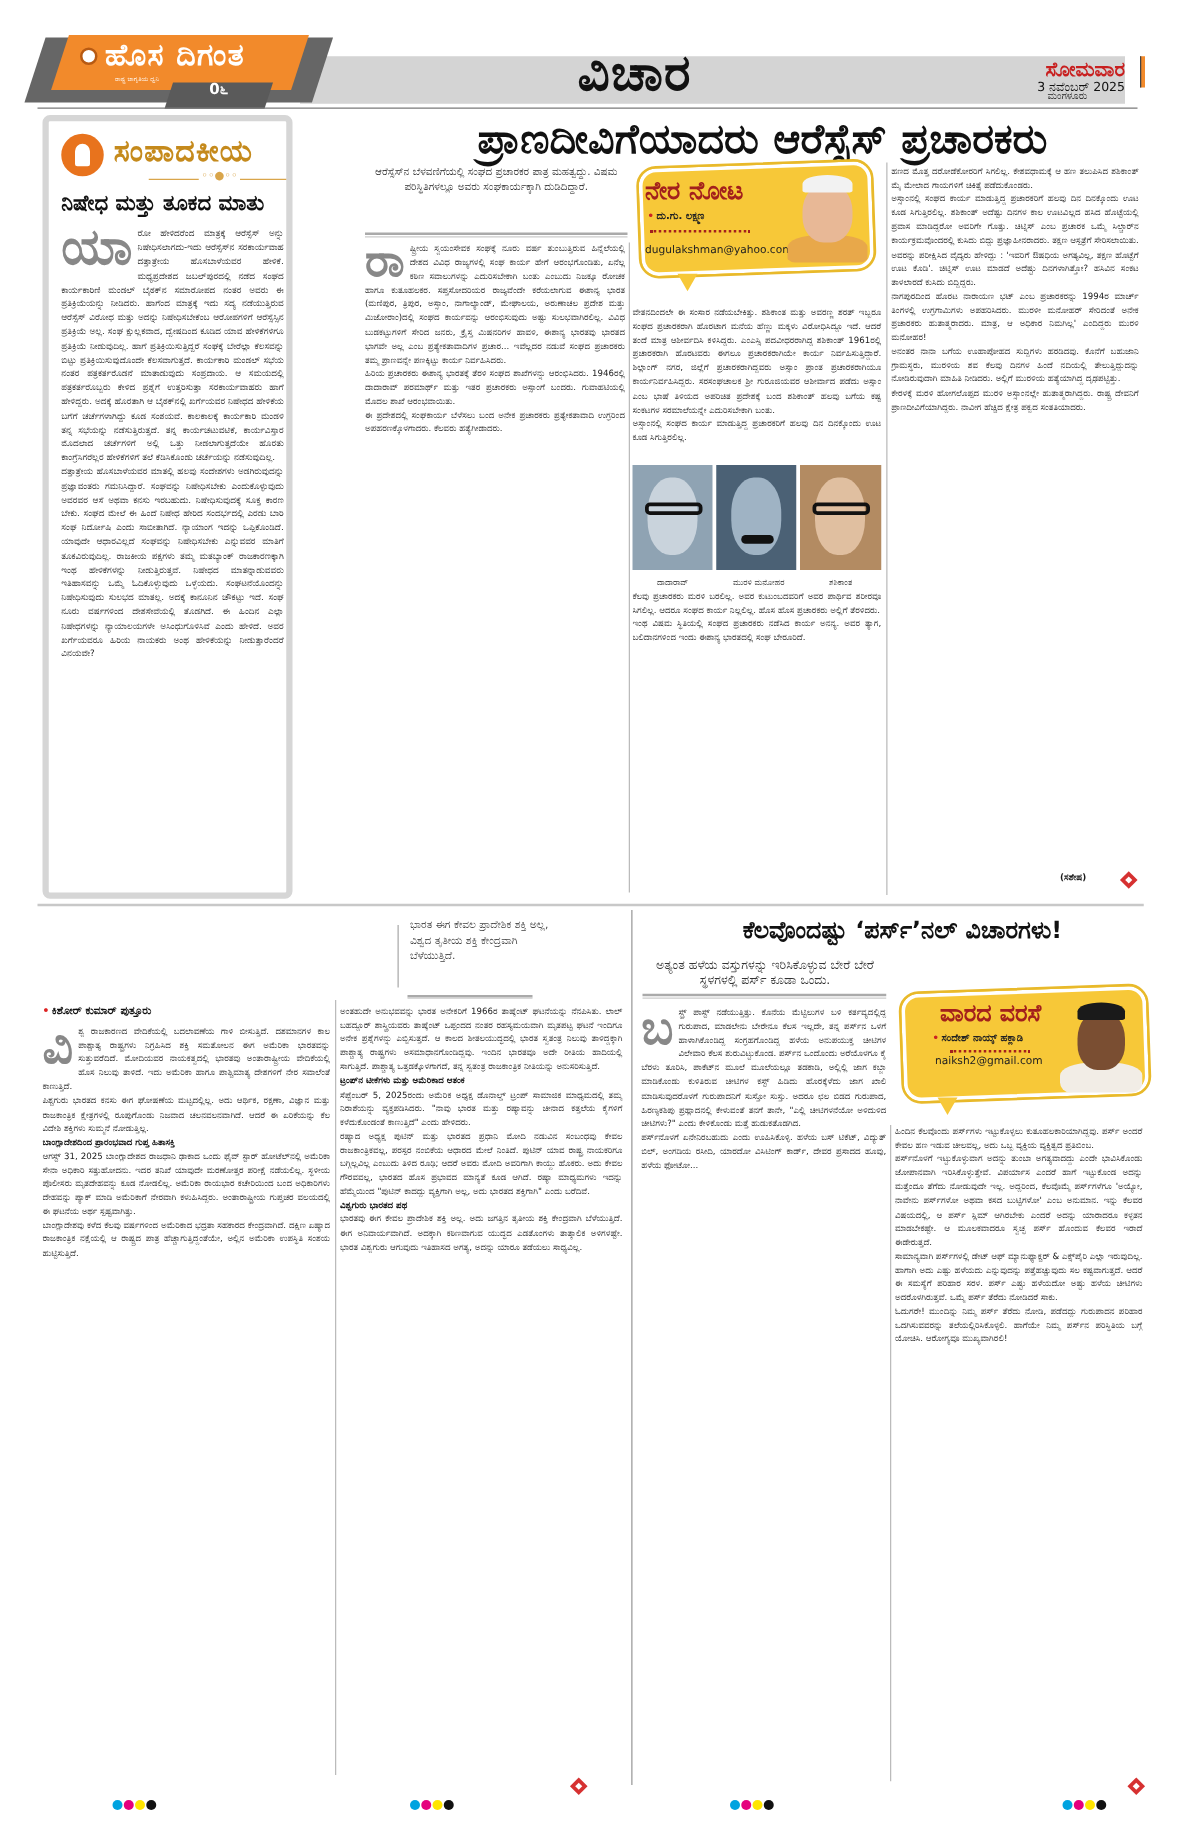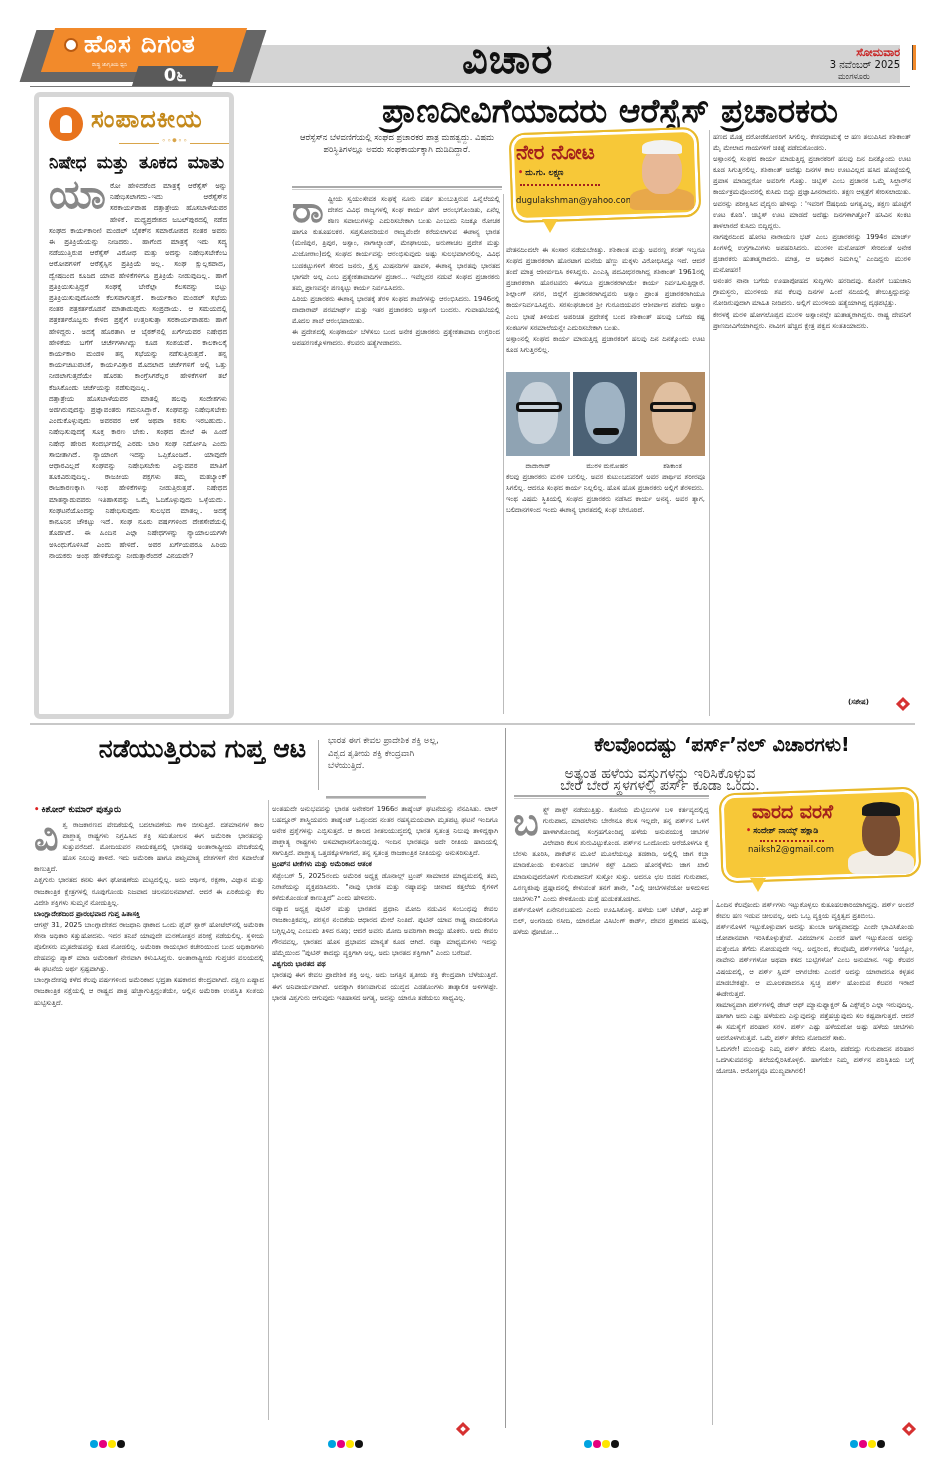--- a/index.html
+++ b/index.html
@@ -9,30 +9,30 @@
   
   .masthead { position: absolute; left: 0; top: 0; width: 940px; height: 90px; }
   .mast-grey-bar { position: absolute; left: 240px; top: 45px; width: 660px; height: 38px; background: #d4d4d4; }
   .mast-rule { position: absolute; left: 30px; top: 86px; width: 880px; height: 1px; background: #7a7a7a; }
   .logo-slant-back { position: absolute; left: 28px; top: 30px; width: 230px; height: 52px; background: #666; transform: skewX(-18deg); }
   .logo-box { position: absolute; left: 48px; top: 28px; width: 192px; height: 44px; background: #f28a2b; transform: skewX(-18deg); }
   .logo-title { position: absolute; left: 62px; top: 30px; color: #fff; font-size: 24px; font-weight: bold; letter-spacing: 1px; }
   .logo-emblem { position: absolute; left: 64px; top: 38px; width: 14px; height: 14px; border-radius: 50%; background: #fff; border: 2px solid #b85a12; }
   .logo-sub { position: absolute; left: 92px; top: 61px; font-size: 5px; color: #fff; }
   .page-no-box { position: absolute; left: 135px; top: 66px; width: 80px; height: 21px; background: #5a5a5a; transform: skewX(-18deg); }
-  .page-no { position: absolute; left: 150px; top: 64px; width: 50px; text-align: center; color: #fff; font-size: 18px; font-weight: bold; }
+  .page-no { position: absolute; left: 150px; top: 64px; width: 50px; text-align: center; color: #fff; font-size: 12px; font-weight: bold; }
   .section-title { position: absolute; left: 462px; top: 36px; font-size: 40px; font-weight: bold; color: #111; letter-spacing: 1px; }
   .date-block { position: absolute; left: 810px; top: 46px; text-align: right; width: 90px; }
-  .date-day { font-size: 11px; font-weight: bold; color: #c82020; }
+  .date-day { font-size: 16px; font-weight: bold; color: #c82020; }
   .date-date { font-size: 10px; color: #111; }
   .date-city { position: absolute; left: 838px; top: 72px; font-size: 8px; color: #222; }
   .orange-tick { position: absolute; left: 912px; top: 45px; width: 4px; height: 25px; background: #f28a2b; border-left: 1px solid #444; }
 
   
-  .editorial { position: absolute; left: 34px; top: 92px; width: 200px; height: 627px; border: 5px solid #d6d6d6; border-radius: 6px; background: #fff; padding: 6px 8px; font-family: Liberation Mono, monospace; }
+  .editorial { position: absolute; left: 34px; top: 92px; width: 200px; height: 627px; border: 5px solid #d6d6d6; border-radius: 6px; background: #fff; padding: 6px 8px; }
   .ed-logo { position: absolute; left: 10px; top: 10px; width: 34px; height: 34px; border-radius: 50%; background: #e8731d; }
   .ed-logo::after { content: ""; position: absolute; left: 11px; top: 8px; width: 12px; height: 18px; background: #fff; border-radius: 6px 6px 2px 2px; }
   .ed-kicker { position: absolute; left: 52px; top: 10px; font-size: 24px; font-weight: bold; color: #c58a1c; letter-spacing: 1px; }
   .ed-ornament { position: absolute; left: 80px; top: 46px; width: 110px; height: 1px; background: #d9a54a; }
   .ed-ornament::after { content: "◦◦●◦◦"; position: absolute; left: 40px; top: -7px; font-size: 9px; color: #d9a54a; background: #fff; padding: 0 2px; }
   .ed-headline { position: absolute; left: 10px; top: 56px; font-size: 17px; font-weight: bold; color: #111; }
   .ed-body { position: absolute; left: 10px; top: 84px; width: 178px; font-size: 7.1px; line-height: 11.2px; text-align: justify; color: #222; }
   .drop-cap { float: left; font-size: 40px; line-height: 34px; color: #888; margin-right: 4px; font-weight: bold; }
 
   
@@ -70,21 +70,21 @@
   .bl-headline { position: absolute; left: 36px; top: 733px; width: 270px; text-align: right; font-size: 25px; line-height: 31px; font-weight: bold; color: #111; }
   .bl-deck { position: absolute; left: 328px; top: 734px; width: 115px; font-size: 8.5px; line-height: 12.5px; color: #444; }
   .bl-deck-rule { position: absolute; left: 326px; top: 796px; width: 100px; height: 3px; border-top: 2px solid #aaa; border-bottom: 1px solid #ccc; }
   .bl-vsep { position: absolute; left: 318px; top: 740px; width: 1px; height: 50px; background: #aaa; }
   .byline { position: absolute; font-size: 8.5px; font-weight: bold; color: #111; }
   .byline::before { content: "•"; color: #d22; margin-right: 2px; }
   .subhead { font-weight: bold; color: #111; display: block; }
 
   
   .br-headline { position: absolute; left: 512px; top: 733px; width: 420px; text-align: center; font-size: 19px; font-weight: bold; color: #111; }
-  .br-deck { position: absolute; left: 512px; top: 767px; width: 200px; text-align: center; font-size: 14px; line-height: 12px; color: #333; margin-left: 48px; }
+  .br-deck { position: absolute; left: 512px; top: 767px; width: 200px; text-align: center; font-size: 10px; line-height: 12px; color: #333; }
   .br-deck-rule { position: absolute; left: 514px; top: 795px; width: 195px; height: 4px; border-top: 2px solid #aaa; border-bottom: 1px solid #ccc; }
 
   
   .reg { position: absolute; top: 1440px; display: flex; gap: 1px; }
   .reg span { width: 8px; height: 8px; border-radius: 50%; display: inline-block; }
 </style>
 </head>
 <body>
 
 <div class="masthead">
@@ -180,21 +180,20 @@
 ನಾಗಪುರದಿಂದ ಹೊರಟ ನಾರಾಯಣ ಭಟ್ ಎಂಬ ಪ್ರಚಾರಕರನ್ನು 1994ರ ಮಾರ್ಚ್ ತಿಂಗಳಲ್ಲಿ ಉಗ್ರಗಾಮಿಗಳು ಅಪಹರಿಸಿದರು. ಮುರಳೀ ಮನೋಹರ್ ಸೇರಿದಂತೆ ಅನೇಕ ಪ್ರಚಾರಕರು ಹುತಾತ್ಮರಾದರು. ಮಾತ್ರ, ಆ ಅಧಿಕಾರ ನಿಮಗಿಲ್ಲ' ಎಂದಿದ್ದರು ಮುರಳಿ ಮನೋಹರ!
 ಅನಂತರ ನಾನಾ ಬಗೆಯ ಊಹಾಪೋಹದ ಸುದ್ದಿಗಳು ಹರಡಿದವು. ಕೊನೆಗೆ ಬಹುಜಾನಿ ಗ್ರಾಮಸ್ಥರು, ಮುರಳಿಯ ಶವ ಕೆಲವು ದಿನಗಳ ಹಿಂದೆ ನದಿಯಲ್ಲಿ ತೇಲುತ್ತಿದ್ದುದನ್ನು ನೋಡಿರುವುದಾಗಿ ಮಾಹಿತಿ ನೀಡಿದರು. ಅಲ್ಲಿಗೆ ಮುರಳಿಯ ಹತ್ಯೆಯಾಗಿದ್ದ ದೃಢಪಟ್ಟಿತ್ತು.
 ಕೇರಳಕ್ಕೆ ಮರಳಿ ಹೋಗಲೊಪ್ಪದ ಮುರಳಿ ಅಸ್ಸಾಂನಲ್ಲೇ ಹುತಾತ್ಮರಾಗಿದ್ದರು. ರಾಷ್ಟ್ರ ದೇವನಿಗೆ ಪ್ರಾಣದೀವಿಗೆಯಾಗಿದ್ದರು. ನಾವೀಗ ಹೆಚ್ಚಿದ ಕ್ಷೇತ್ರ ಪಕ್ವದ ಸಂತತಿಯಾದರು.</span>
 </div>
 <div style="position:absolute; left:848px; top:698px; font-size:7px; font-weight:bold;">(ಸಶೇಷ)</div>
 <div class="end-mark" style="left:898px; top:699px;"></div>
 
 <div class="h-rule" style="left:30px; top:723px; width:885px;"></div>
 
 <div class="bl-headline">
-  <div>ನಡೆಯುತ್ತಿರುವ ಗುಪ್ತ ಆಟ</div>
 </div>
 <div class="bl-vsep"></div>
 <div class="bl-deck">ಭಾರತ ಈಗ ಕೇವಲ ಪ್ರಾದೇಶಿಕ ಶಕ್ತಿ ಅಲ್ಲ, ವಿಶ್ವದ ತೃತೀಯ ಶಕ್ತಿ ಕೇಂದ್ರವಾಗಿ ಬೆಳೆಯುತ್ತಿದೆ.</div>
 <div class="bl-deck-rule"></div>
 <div class="byline" style="left:34px; top:804px;">ಕಿಶೋರ್ ಕುಮಾರ್ ಪುತ್ತೂರು</div>
 
 <div class="col-text" style="left:34px; top:820px; width:230px; height:604px; overflow:hidden;">
   <span class="drop-cap" style="font-size:38px; line-height:34px;">ವಿ</span>
   <span style="white-space:pre-line;margin-top:12px;">ಶ್ವ ರಾಜಕಾರಣದ ವೇದಿಕೆಯಲ್ಲಿ ಬದಲಾವಣೆಯ ಗಾಳಿ ಬೀಸುತ್ತಿದೆ. ದಶಮಾನಗಳ ಕಾಲ ಪಾಶ್ಚಾತ್ಯ ರಾಷ್ಟ್ರಗಳು ನಿಗ್ರಹಿಸಿದ ಶಕ್ತಿ ಸಮತೋಲನ ಈಗ ಅಮೆರಿಕಾ ಭಾರತವನ್ನು ಸುತ್ತುವರೆದಿದೆ. ಮೋದಿಯವರ ನಾಯಕತ್ವದಲ್ಲಿ ಭಾರತವು ಅಂತಾರಾಷ್ಟ್ರೀಯ ವೇದಿಕೆಯಲ್ಲಿ ಹೊಸ ನಿಲುವು ತಾಳಿದೆ. ಇದು ಅಮೆರಿಕಾ ಹಾಗೂ ಪಾಶ್ಚಿಮಾತ್ಯ ದೇಶಗಳಿಗೆ ನೇರ ಸವಾಲೆಂತೆ ಕಾಣುತ್ತಿದೆ.
 ಪಿಶ್ಚಗುರು ಭಾರತದ ಕನಸು ಈಗ ಘೋಷಣೆಯ ಮಟ್ಟದಲ್ಲಿಲ್ಲ. ಅದು ಆರ್ಥಿಕ, ರಕ್ಷಣಾ, ವಿಜ್ಞಾನ ಮತ್ತು ರಾಜಕಾಂತ್ರಿಕ ಕ್ಷೇತ್ರಗಳಲ್ಲಿ ರೂಪುಗೊಂಡು ನಿಜವಾದ ಚಲನವಲನವಾಗಿದೆ. ಆದರೆ ಈ ಏರಿಕೆಯನ್ನು ಕೆಲ ವಿದೇಶಿ ಶಕ್ತಿಗಳು ಸುಮ್ಮನೆ ನೋಡುತ್ತಿಲ್ಲ.</span>

